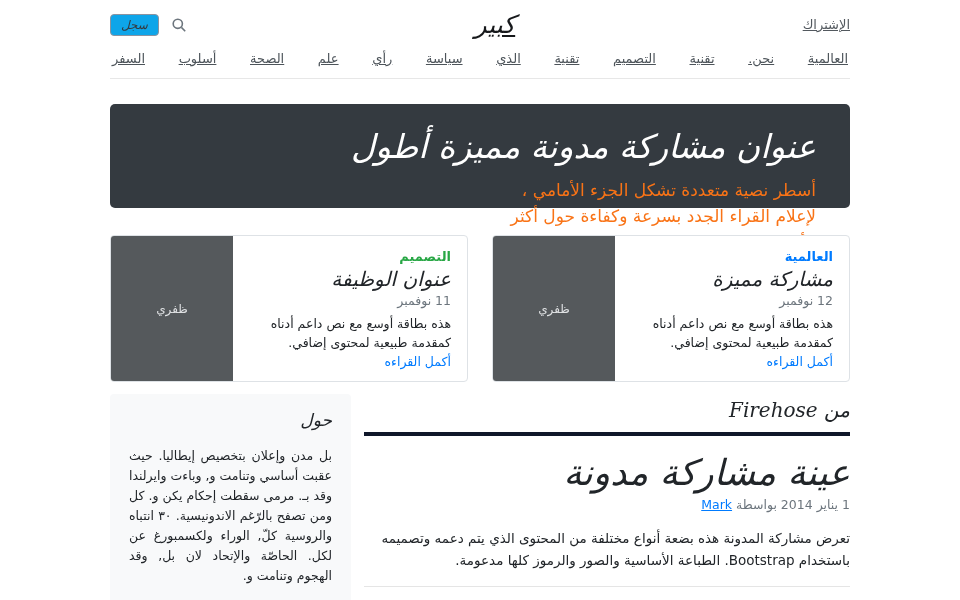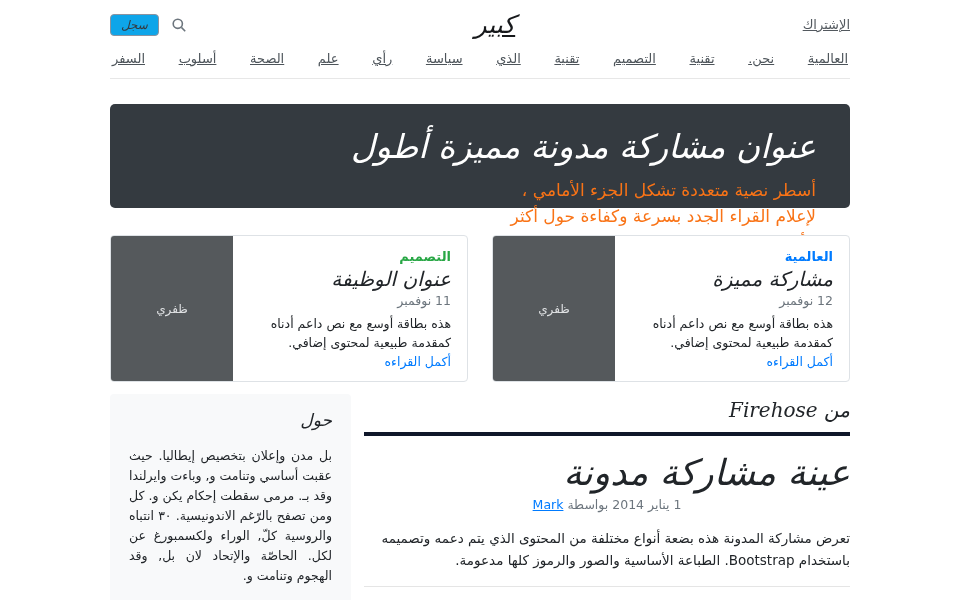--- a/index.html
+++ b/index.html
@@ -38,21 +38,21 @@
   .card-date { font-size:12.5px; color:#6c757d; margin-bottom:7px; }
   .card-text { font-size:12.5px; line-height:1.5; }
   .card-link { font-size:12.5px; color:#007bff; margin-top:auto; }
   .thumb { width:122px; background:#55595c; color:#dfe1e3; display:flex; align-items:center; justify-content:center; font-size:12px; flex-shrink:0; }
 
   
   .main-row { display:flex; gap:13px; margin-top:12px; }
   .main-col { width:486px; }
   .section-title { font-family:"DejaVu Serif","Liberation Serif",serif; font-style:italic; font-weight:400; font-size:20px; padding-bottom:10px; border-bottom:4px solid #0f172a; margin:4px 0 16px; }
   .post-title { font-family:"DejaVu Serif","Liberation Serif",serif; font-style:italic; font-weight:400; font-size:36px; margin-bottom:4px; }
-  .post-meta { font-size:12.5px; color:#6c757d; margin-bottom:15px;text-align:center; }
+  .post-meta { font-size:12.5px; color:#6c757d; margin-bottom:15px; }
   .post-meta a { color:#007bff; text-decoration:underline; }
   .post-p { font-size:13.5px; line-height:1.65; margin-bottom:13px; }
   .post-hr { border:none; border-top:1px solid #e5e5e5; margin:14px 0; }
 
   
   .sidebar { width:241px; }
   .about-box { background:#f8f9fa; border-radius:4px; padding:16px 19px 18px; }
   .sb-heading { font-family:"DejaVu Serif","Liberation Serif",serif; font-style:italic; font-weight:400; font-size:17px; margin-bottom:16px; }
   .about-text { font-size:12.5px; line-height:1.6; text-align:justify; }
 </style>

